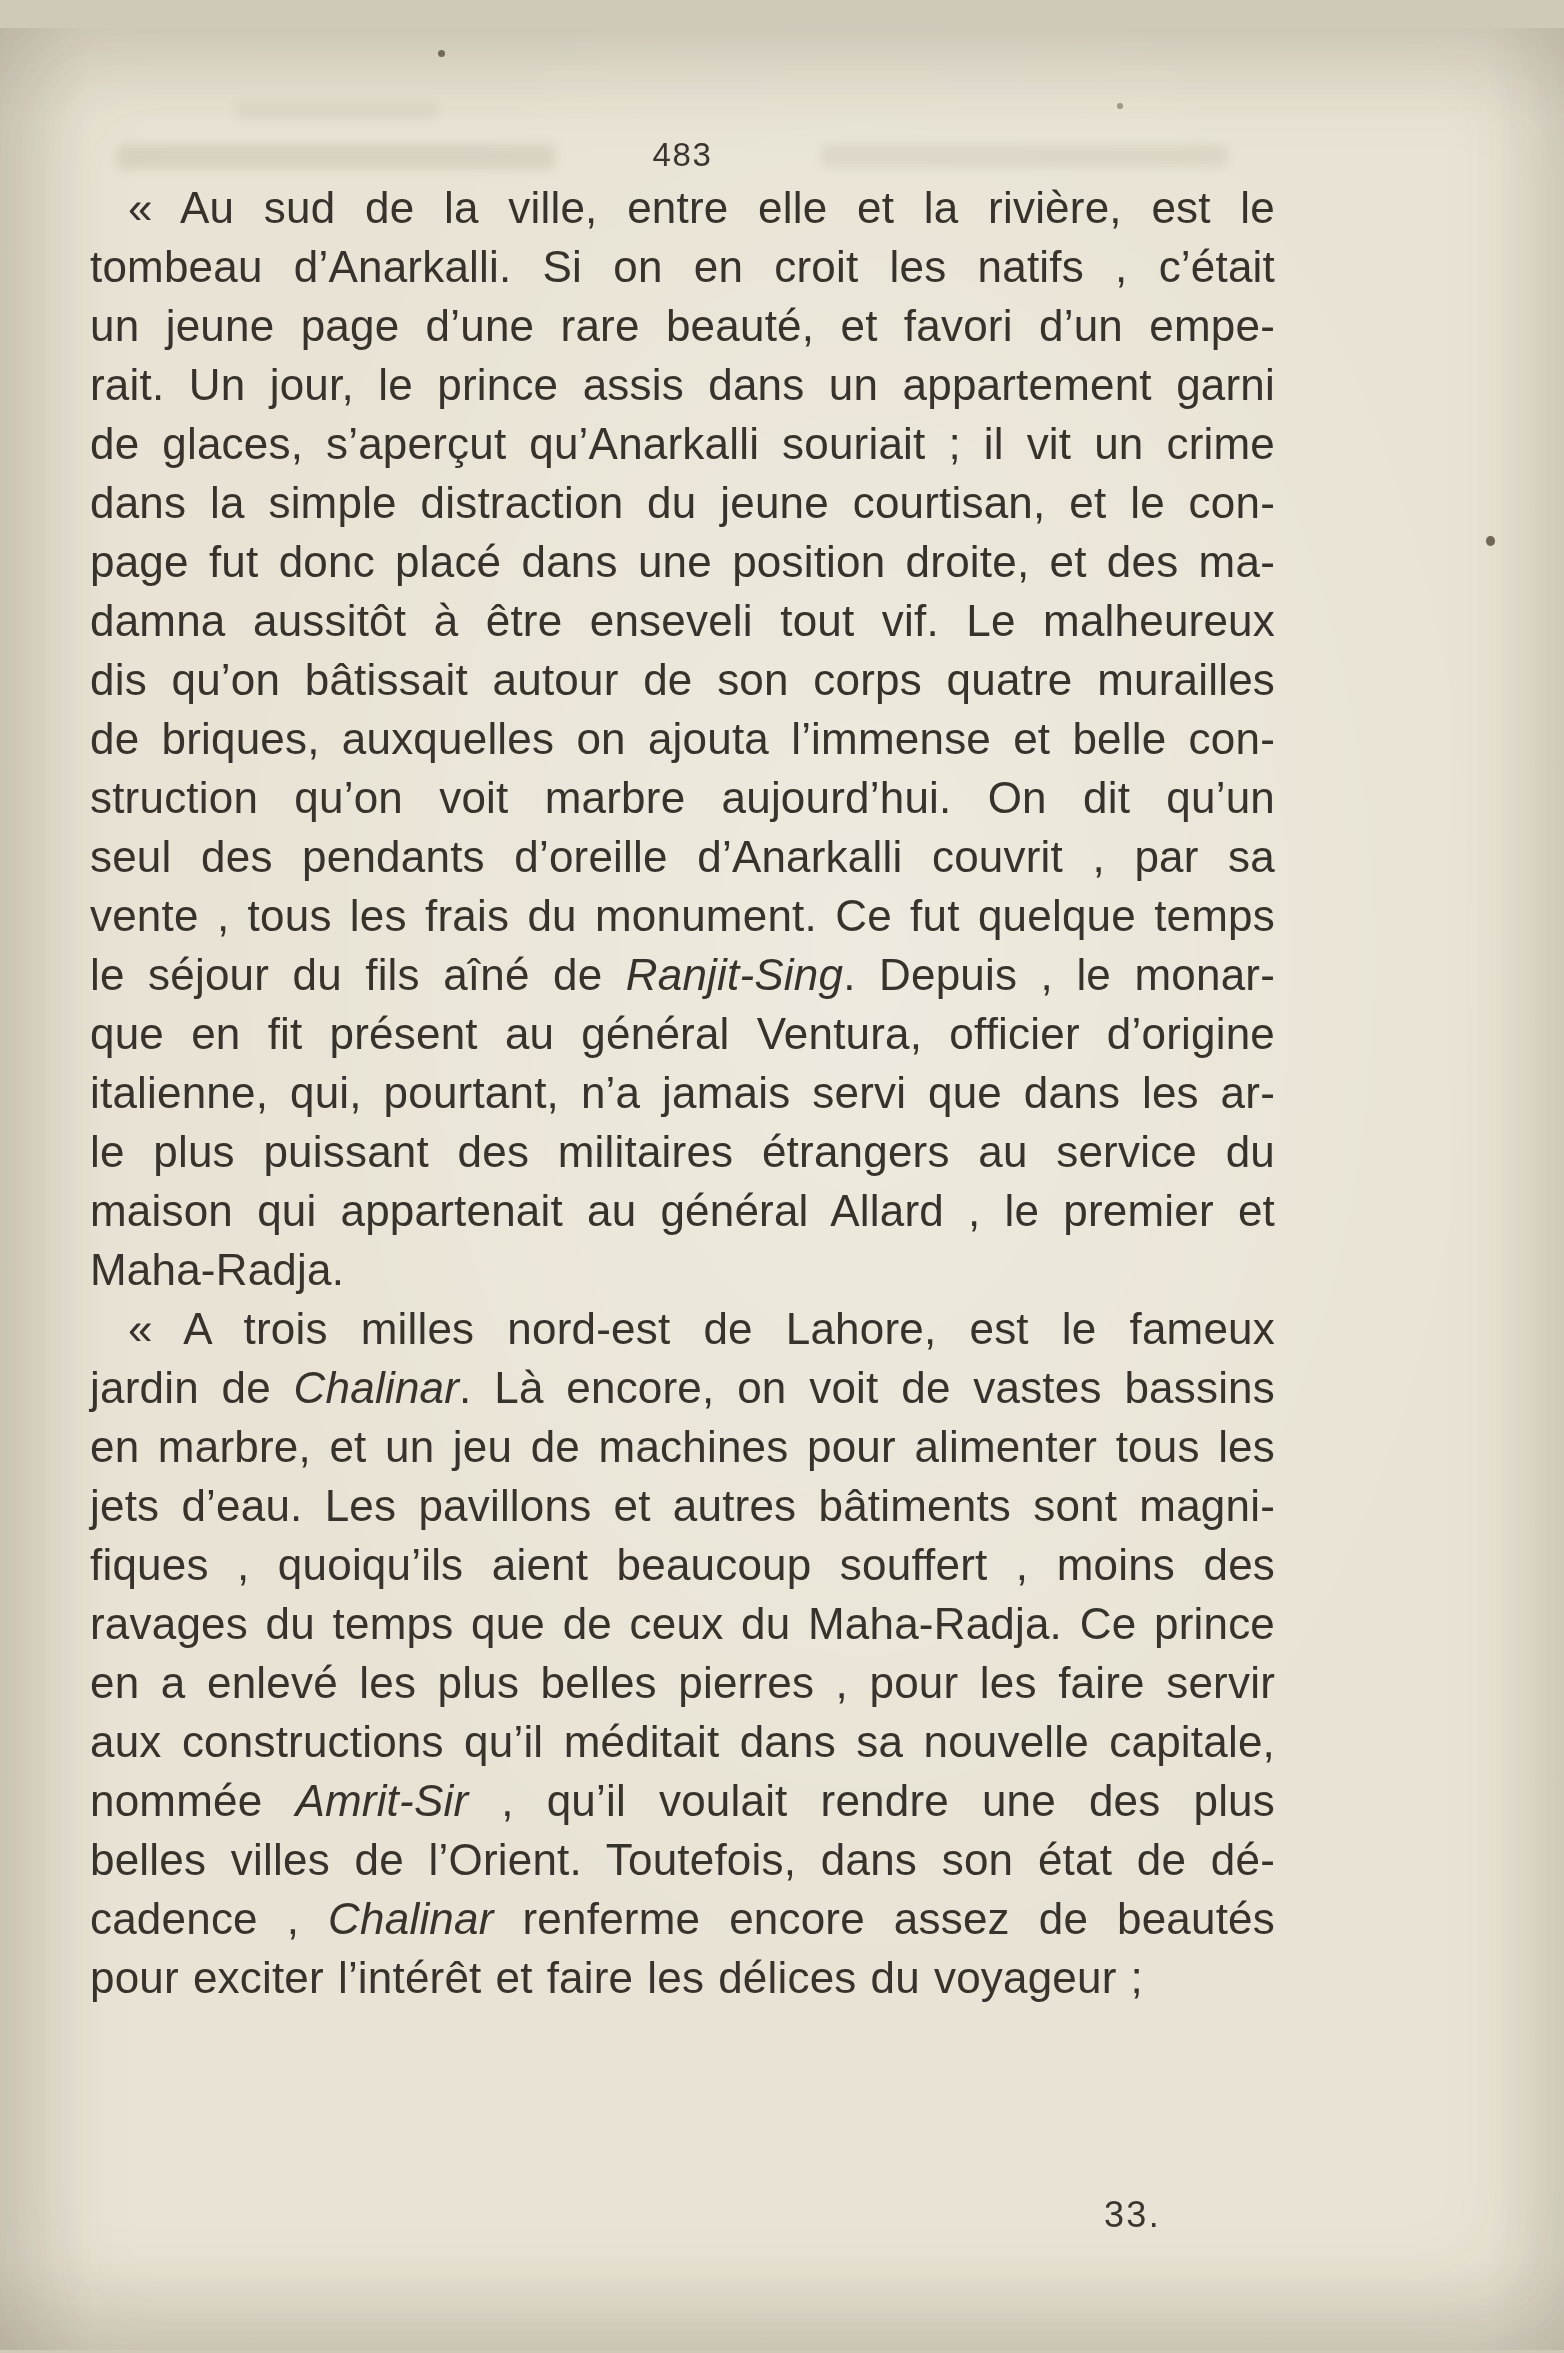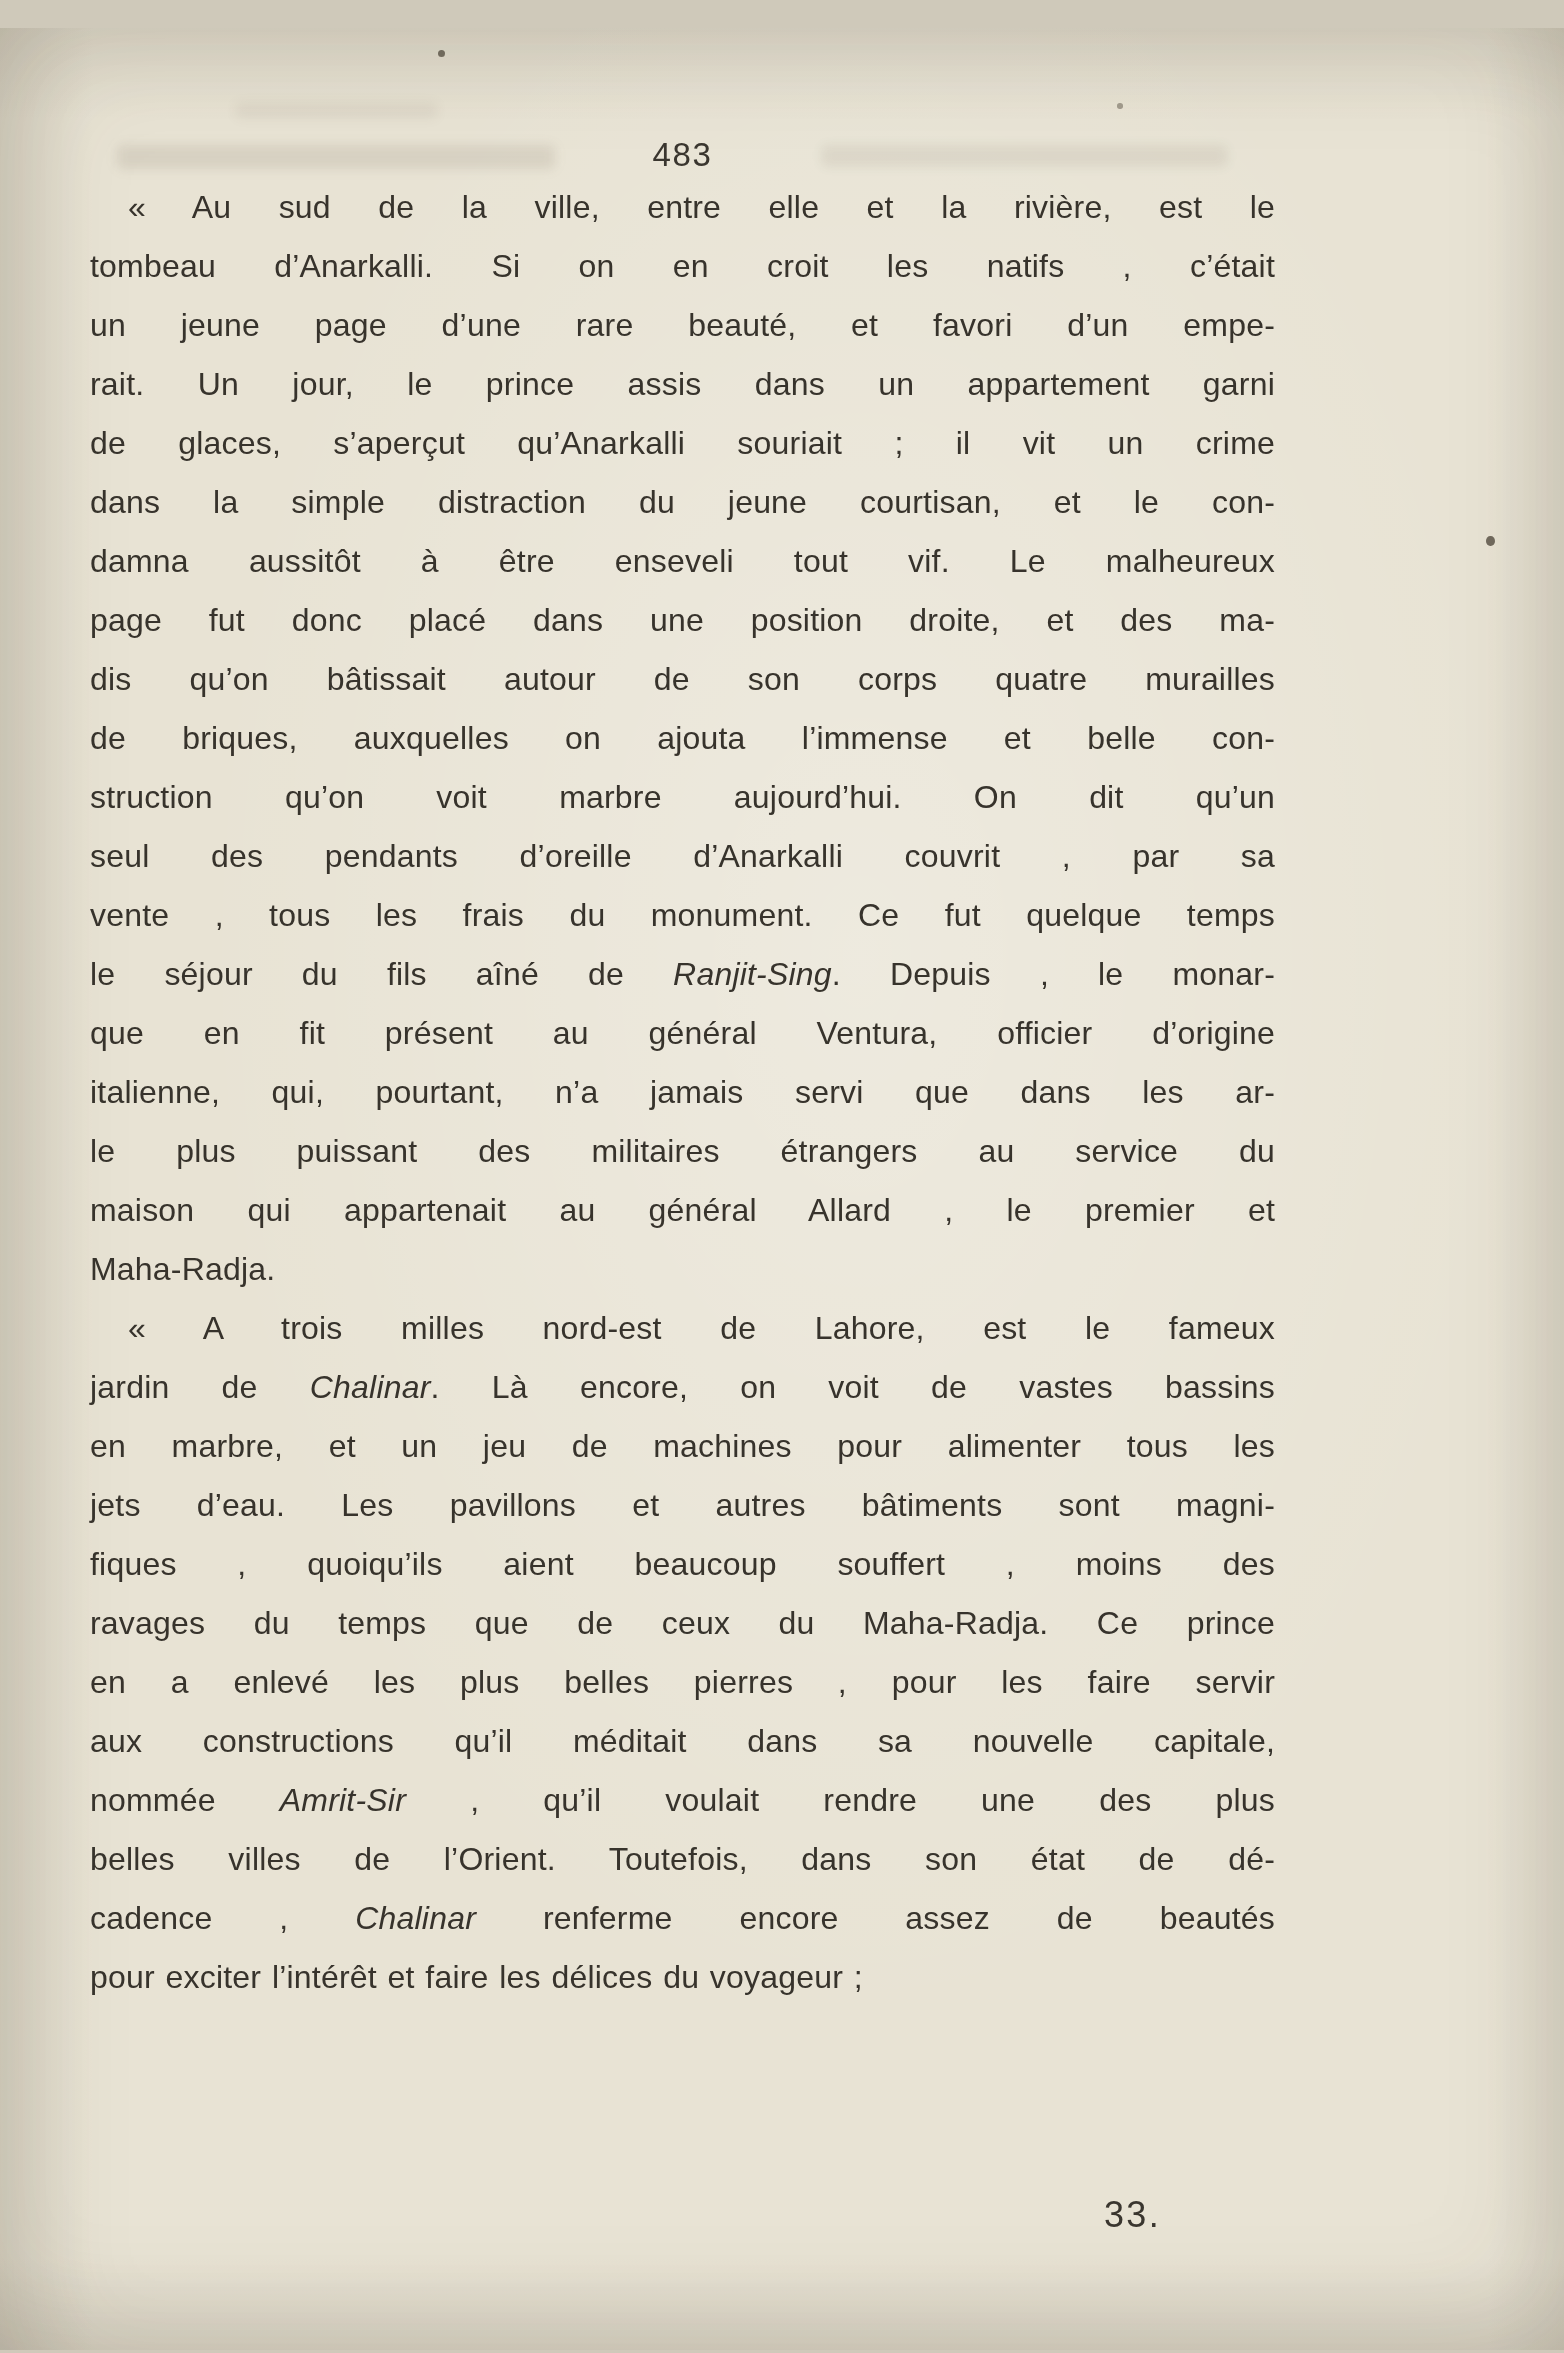--- a/index.html
+++ b/index.html
@@ -34,21 +34,21 @@
     font-size: 33px;
     letter-spacing: 1.6px;
     color: #3a362f;
   }
 
   .text-block {
     position: absolute;
     top: 150px;
     left: 90px;
     width: 1185px;
-    font-size: 32px;
+    font-size: 44px;
     line-height: 59px;
     letter-spacing: 0.2px;
     word-spacing: 1.6px;
     text-rendering: optimizeLegibility;
   }
 
   .paragraph { margin: 0; }
 
   .line {
     text-align: justify;
@@ -103,22 +103,22 @@
   <div class="page-number">483</div>
 
   <div class="text-block">
       <div class="paragraph">
         <div class="line indent"><span>« Au sud de la ville, entre elle et la rivière, est le</span></div>
         <div class="line"><span>tombeau d’Anarkalli. Si on en croit les natifs , c’était</span></div>
         <div class="line"><span>un jeune page d’une rare beauté, et favori d’un empe-</span></div>
         <div class="line"><span>rait. Un jour, le prince assis dans un appartement garni</span></div>
         <div class="line"><span>de glaces, s’aperçut qu’Anarkalli souriait ; il vit un crime</span></div>
         <div class="line"><span>dans la simple distraction du jeune courtisan, et le con-</span></div>
+        <div class="line"><span>page fut donc placé dans une position droite, et des ma-</span></div>
         <div class="line"><span>damna aussitôt à être enseveli tout vif. Le malheureux</span></div>
-        <div class="line"><span>page fut donc placé dans une position droite, et des ma-</span></div>
         <div class="line"><span>dis qu’on bâtissait autour de son corps quatre murailles</span></div>
         <div class="line"><span>de briques, auxquelles on ajouta l’immense et belle con-</span></div>
         <div class="line"><span>struction qu’on voit marbre aujourd’hui. On dit qu’un</span></div>
         <div class="line"><span>seul des pendants d’oreille d’Anarkalli couvrit , par sa</span></div>
         <div class="line"><span>vente , tous les frais du monument. Ce fut quelque temps</span></div>
         <div class="line"><span>le séjour du fils aîné de </span><span class="italic">Ranjit-Sing</span><span>. Depuis , le monar-</span></div>
         <div class="line"><span>que en fit présent au général Ventura, officier d’origine</span></div>
         <div class="line"><span>italienne, qui, pourtant, n’a jamais servi que dans les ar-</span></div>
         <div class="line"><span>le plus puissant des militaires étrangers au service du</span></div>
         <div class="line"><span>maison qui appartenait au général Allard , le premier et</span></div>

